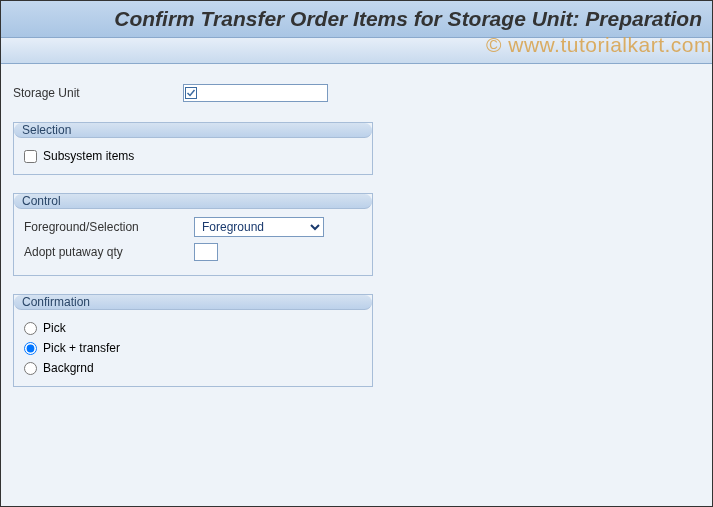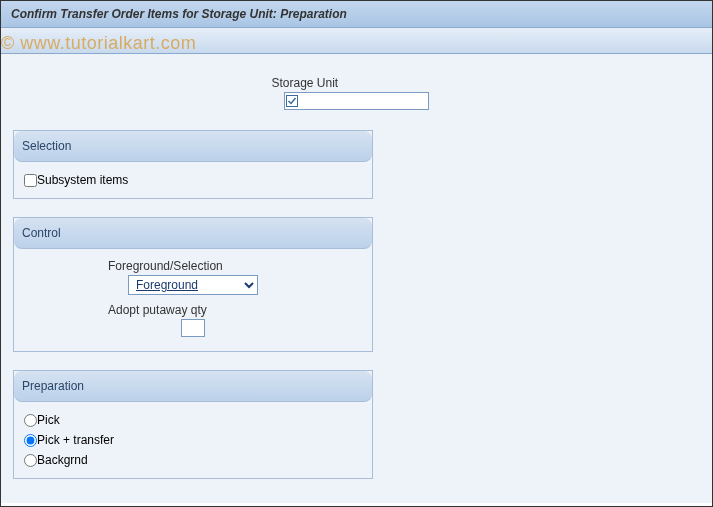--- a/index.html
+++ b/index.html
@@ -12,40 +12,40 @@
       overflow: hidden;
       border: 1px solid #333;
       position: relative;
     }
     .title-bar {
       background: linear-gradient(#c3d7ee, #a9c5e4);
       border-bottom: 1px solid #8aa9cc;
       padding: 6px 10px;
     }
     .title-bar h1 {
-      font-size: 12px;
+      font-size: 21px;
       font-weight: bold;
       font-style: italic;
       color: #333;
+      text-align: right;
     }
     .toolbar {
       background: linear-gradient(#e6eef8, #c8daee);
       height: 26px;
       border-bottom: 1px solid #8aa9cc;
     }
     .content {
       padding: 20px 12px 12px 12px;
       background: #eef3f9;
       height: calc(100% - 56px);
     }
     .row {
       display: flex;
       align-items: center;
       margin-bottom: 6px;
-      flex-direction: column;
     }
     .field-label {
       width: 170px;
       color: #333;
       padding: 2px 0;
     }
     .text-input {
       height: 18px;
       border: 1px solid #7a9ac0;
       background: #fff;
@@ -65,55 +65,55 @@
     .groupbox {
       border: 1px solid #a7bdd8;
       margin-top: 20px;
       width: 360px;
       background: #eef3f9;
     }
     .groupbox + .groupbox { margin-top: 18px; }
     .groupbox-header {
       background: linear-gradient(#d5e2f1, #bcd1ea);
       border-bottom: 1px solid #a7bdd8;
-      padding: 8px 8px;
+      padding: 0 8px;
       color: #2a4668;
       font-size: 12px;
       border-radius: 8px;
     }
     .groupbox-body {
       padding: 8px 10px;
     }
     .checkbox-row, .radio-row {
       display: flex;
       align-items: center;
+      gap: 6px;
       padding: 3px 0;
     }
     input[type="checkbox"], input[type="radio"] {
       width: 13px; height: 13px;
     }
     .select {
       height: 20px;
       border: 1px solid #7a9ac0;
       background: #fff;
       font-size: 12px;
       width: 130px;
       color: #1a3a6e;
       padding-left: 3px;
-      text-decoration: underline;
     }
     .small-input {
       width: 24px;
     }
     .watermark {
       position: absolute;
       top: 32px;
       left: 0; right: 0;
-      text-align: left;
-      font-size: 18px;
+      text-align: right;
+      font-size: 21px;
       color: #d9a24a;
       opacity: 0.85;
       pointer-events: none;
       letter-spacing: 0.5px;
     }
   </style>
 </head>
 <body>
 
 <div class="title-bar">
@@ -160,21 +160,21 @@
         </select>
       </div>
       <div class="row">
         <div class="field-label" style="width:170px">Adopt putaway qty</div>
         <input class="text-input small-input" type="text" value="" style="">
       </div>
     </div>
   </div>
 
   <div class="groupbox">
-    <div class="groupbox-header">Preparation</div>
+    <div class="groupbox-header">Confirmation</div>
     <div class="groupbox-body">
       <label class="radio-row">
         <input type="radio" name="conf" style="">
         <span>Pick</span>
       </label>
       <label class="radio-row">
         <input type="radio" name="conf" checked="" style="">
         <span>Pick + transfer</span>
       </label>
       <label class="radio-row">

